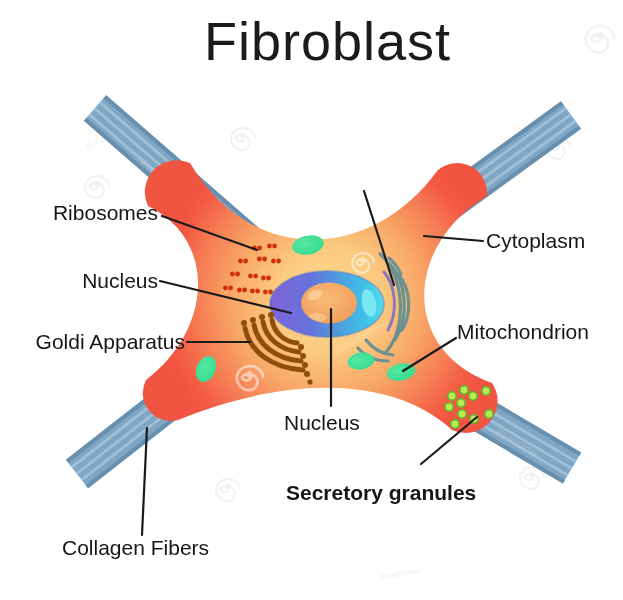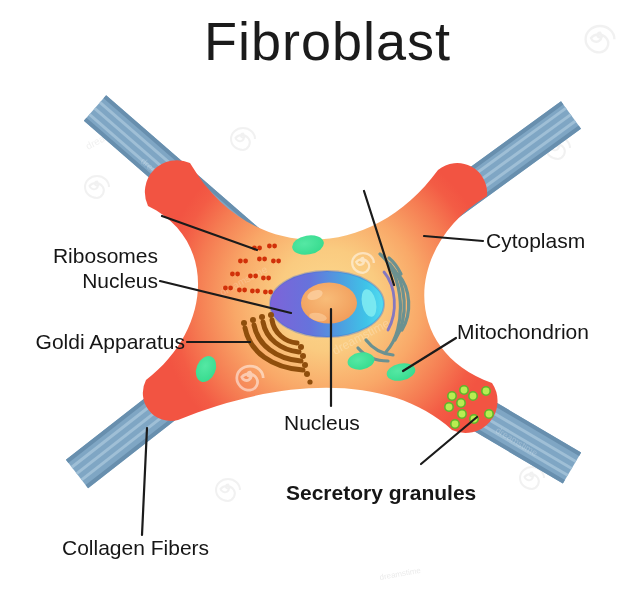--- a/index.html
+++ b/index.html
@@ -214,21 +214,21 @@
       <line class="leader" x1="456" y1="338" x2="403" y2="371"></line>
       <line class="leader" x1="331" y1="309" x2="331" y2="406"></line>
       <line class="leader" x1="421" y1="464" x2="477" y2="417"></line>
       <line class="leader" x1="147" y1="428" x2="142" y2="535"></line>
     </g>
   </svg>
 
   <div class="title">Fibroblast</div>
 
 
-  <div class="lbl ra" style="left:10px; top:201px; width:148px;margin-top:43px;">Ribosomes</div>
+  <div class="lbl ra" style="left:10px; top:201px; width:148px;">Ribosomes</div>
 
   <div class="lbl ra" style="left:10px; top:269px; width:148px;">Nucleus</div>
 
   <div class="lbl ra" style="left:10px; top:330px; width:175px;">Goldi Apparatus</div>
 
   <div class="lbl" style="left:486px; top:229px;">Cytoplasm</div>
 
   <div class="lbl" style="left:457px; top:320px;">Mitochondrion</div>
 
   <div class="lbl" style="left:284px; top:411px;">Nucleus</div>

